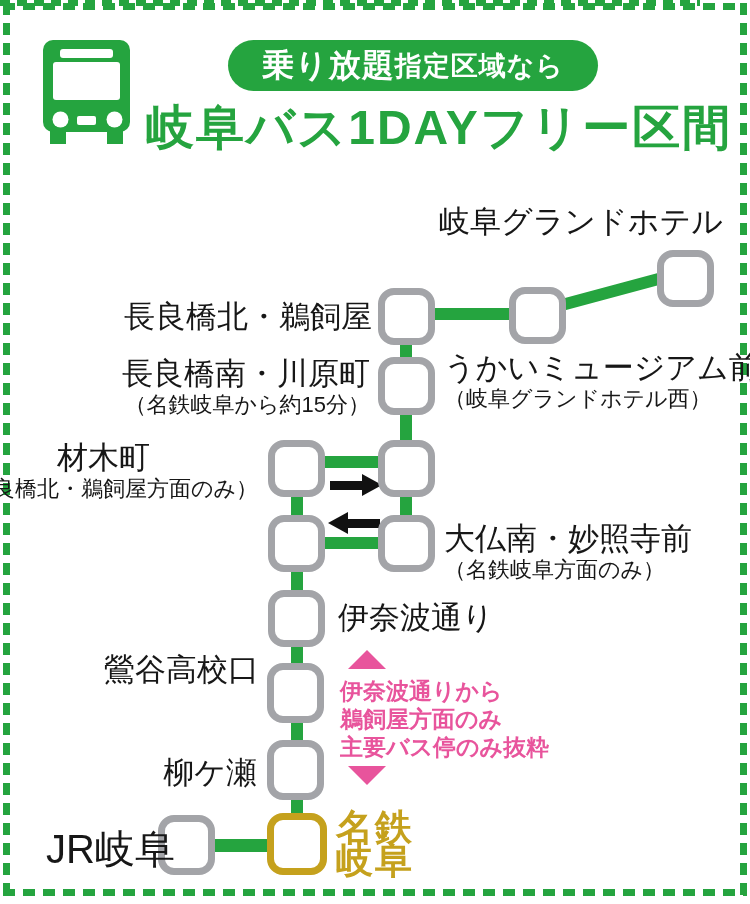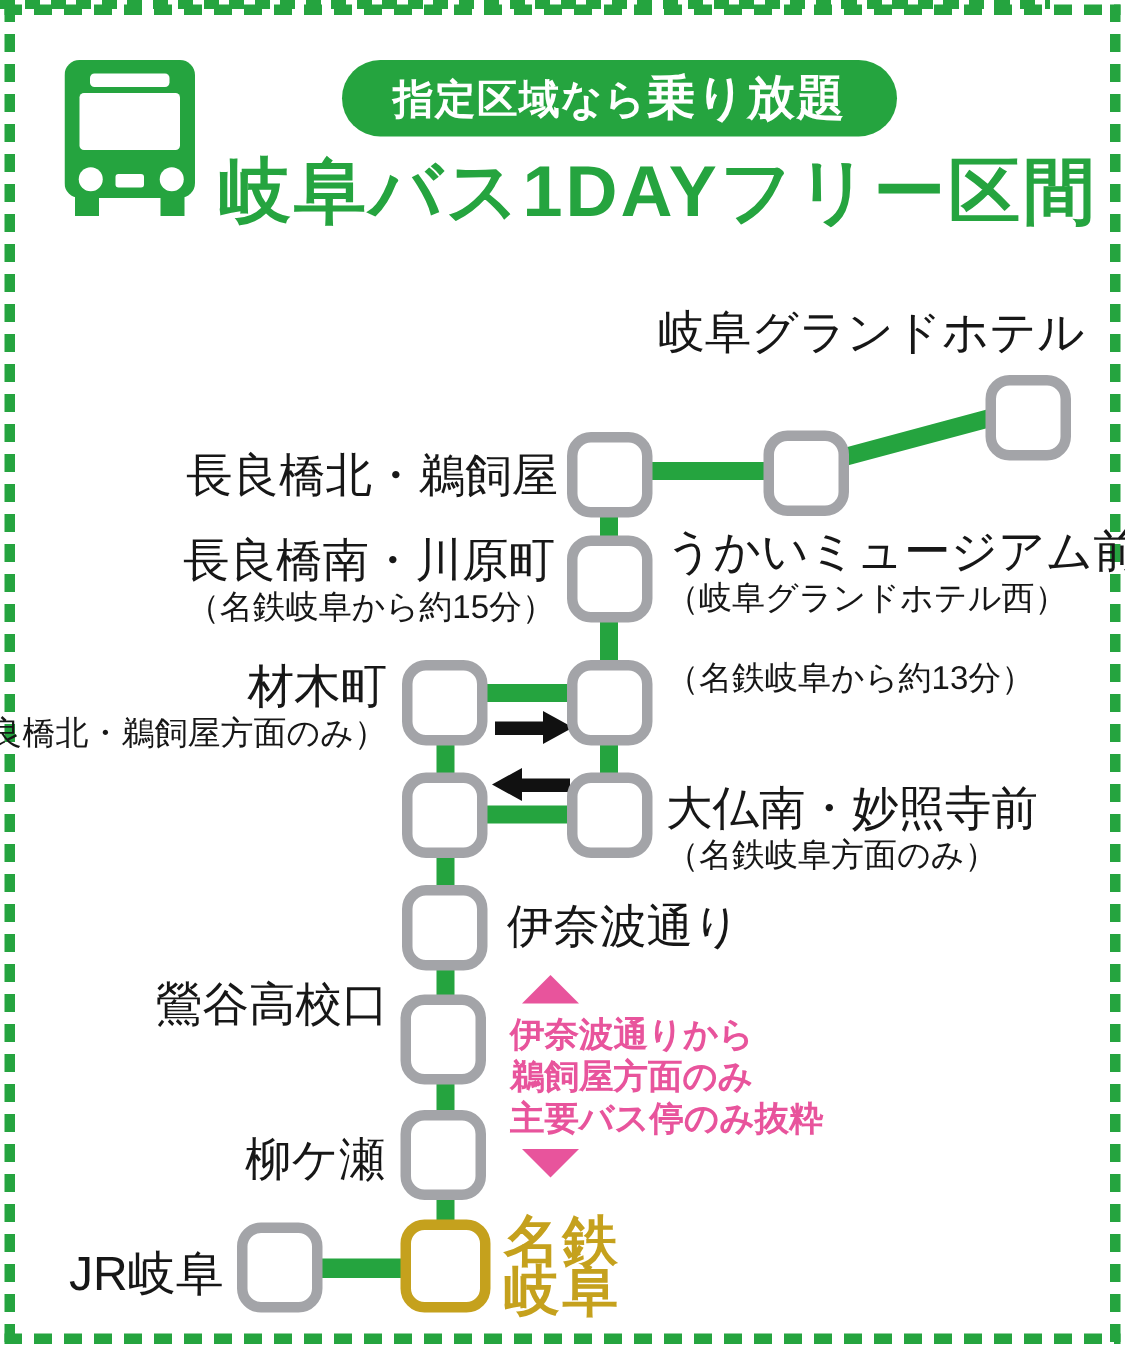--- a/index.html
+++ b/index.html
@@ -78,43 +78,43 @@
   #arrow-right{left:330px;top:474px;}
   #arrow-right .shaft{left:0;}
   #arrow-right .head{left:32px;border-left:20px solid #111;border-top:11px solid transparent;border-bottom:11px solid transparent;border-right:0;}
   #arrow-left{left:328px;top:512px;}
   #arrow-left .shaft{left:18px;}
   #arrow-left .head{left:0;border-right:20px solid #111;border-top:11px solid transparent;border-bottom:11px solid transparent;border-left:0;}
 
   
   .lbl{position:absolute;font-size:31px;line-height:35px;white-space:nowrap;color:var(--ink);}
   .lbl.r{text-align:right;margin-left:12px;}
-  .lbl .main{display:block;}
+  .lbl .main{display:block;text-align:center;}
   .lbl .sub{display:block;font-size:22px;line-height:28px;}
   #lb-grand{right:27px;top:204px}
   #lb-kita{right:378px;top:299px}
   #lb-minami{right:380px;top:356px}
   #lb-ukai{left:444px;top:350px}
   #lb-zaimoku{right:492px;top:440px}
   #lb-zaimoku .sub{font-size:22px;}
   #lb-koen{left:444px;top:438px}
   #lb-honmachi{right:490px;top:526px}
   #lb-daibutsu{left:444px;top:521px}
   #lb-inaba{left:338px;top:600px}
   #lb-shiyaku{left:104px;top:654px;line-height:32px}
   #lb-yanagase{right:493px;top:755px}
-  #lb-jr{left:46px;top:832px;font-size:32px}
+  #lb-jr{left:46px;top:832px;font-size:40px}
   #lb-meitetsu{
     left:336px;top:811px;width:84px;color:var(--gold);font-weight:bold;font-size:37px;
     line-height:33px;letter-spacing:2px;white-space:normal;word-break:break-all;
   }
 
   
   #note-text{position:absolute;left:340px;top:677px;font-size:23px;font-weight:bold;color:var(--pink);line-height:28px;white-space:nowrap;}
-  #note-text div{display:block;font-family:Liberation Mono, monospace;}
+  #note-text div{display:block;}
   .tri{position:absolute;width:0;height:0;border-left:19px solid transparent;border-right:19px solid transparent;}
   #tri-up{left:348px;top:650px;border-bottom:19px solid var(--pink);}
   #tri-down{left:348px;top:766px;border-top:19px solid var(--pink);}
 </style>
 </head>
 <body>
 
 <div id="wrap">
 
   <div class="dash-h" id="border-top"></div>
@@ -127,22 +127,22 @@
     <rect x="7" y="90" width="16" height="14" fill="var(--green)"></rect>
     <rect x="64" y="90" width="16" height="14" fill="var(--green)"></rect>
     <rect x="0" y="0" width="87" height="92" rx="10" fill="var(--green)"></rect>
     <rect x="17" y="9" width="53" height="9" rx="3" fill="#fff"></rect>
     <rect x="10" y="22" width="67" height="38" rx="3" fill="#fff"></rect>
     <circle cx="17.5" cy="79.5" r="8" fill="#fff"></circle>
     <circle cx="71.5" cy="79.5" r="8" fill="#fff"></circle>
     <rect x="34" y="76" width="19" height="9" rx="2" fill="#fff"></rect>
   </svg>
   <div id="badge">
-    <span id="badge-prefix">指定区域なら</span>
-      <span id="badge-emphasis">乗り放題</span>
+    <span id="badge-emphasis">乗り放題</span>
+      <span id="badge-prefix">指定区域なら</span>
   </div>
   <div id="title">岐阜バス1DAYフリー区間</div>
 
   <div class="gl" id="l-kita-ukai"></div>
   <div class="gl" id="l-ukai-hotel"></div>
   <div class="gl" id="l-kita-minami"></div>
   <div class="gl" id="l-minami-koen"></div>
   <div class="gl" id="l-koen-daibutsu"></div>
   <div class="gl" id="l-zaimoku-koen"></div>
   <div class="gl" id="l-daibutsu-honmachi"></div>
@@ -184,21 +184,20 @@
   </div>
   <div class="lbl" id="lb-ukai">
     <span class="main">うかいミュージアム前</span>
     <span class="sub">（岐阜グランドホテル西）</span>
   </div>
   <div class="lbl r" id="lb-zaimoku">
     <span class="main">材木町</span>
     <span class="sub">（長良橋北・鵜飼屋方面のみ）</span>
   </div>
   <div class="lbl" id="lb-koen">
-    <span class="sub">（名鉄岐阜から約13分）</span>
   </div>
   <div class="lbl" id="lb-daibutsu">
     <span class="main">大仏南・妙照寺前</span>
     <span class="sub">（名鉄岐阜方面のみ）</span>
   </div>
   <div class="lbl" id="lb-inaba">伊奈波通り</div>
   <div class="lbl" id="lb-shiyaku">
     <span class="main">鶯谷高校口</span>
   </div>
   <div class="lbl r" id="lb-yanagase">柳ケ瀬</div>

